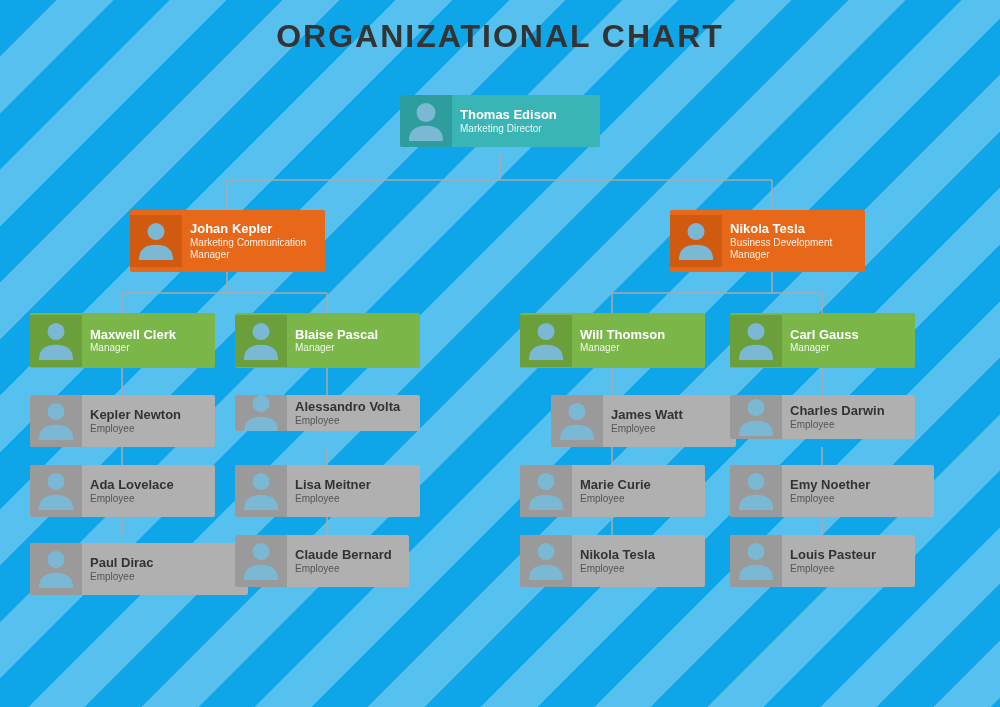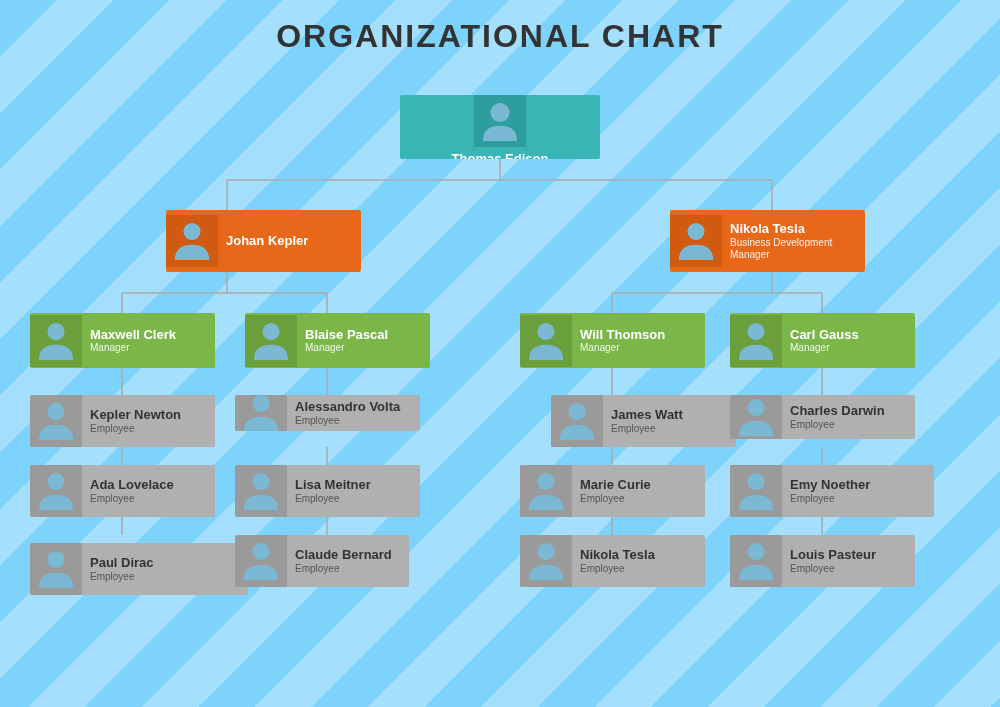--- a/index.html
+++ b/index.html
@@ -21,21 +21,21 @@
         135deg,
         transparent,
         transparent 30px,
         rgba(255,255,255,0.15) 30px,
         rgba(255,255,255,0.15) 60px
       );
       pointer-events: none;
     }
 
     .page {
-      background: #7dd3fc;
+      background: #0ea5e9;
       width: 1000px;
       height: 707px;
       position: relative;
       overflow: hidden;
     }
 
     .page::before {
       content: '';
       position: absolute;
       top: 0; left: 0; right: 0; bottom: 0;
@@ -174,42 +174,43 @@
 
       <line x1="602" y1="303" x2="602" y2="330" stroke="#aaa" stroke-width="1.5"></line>
       <line x1="602" y1="382" x2="602" y2="400" stroke="#aaa" stroke-width="1.5"></line>
       <line x1="602" y1="452" x2="602" y2="470" stroke="#aaa" stroke-width="1.5"></line>
 
       <line x1="812" y1="303" x2="812" y2="330" stroke="#aaa" stroke-width="1.5"></line>
       <line x1="812" y1="382" x2="812" y2="400" stroke="#aaa" stroke-width="1.5"></line>
       <line x1="812" y1="452" x2="812" y2="470" stroke="#aaa" stroke-width="1.5"></line>
     </svg>
 
-    <div class="node node-teal" style="left:390px;top:30px;width:200px;height:64px;flex-direction:column;">
+    <div class="node node-teal" style="left:390px;top:30px;width:200px;height:52px;">
       <div class="node-avatar">
         <svg viewBox="0 0 40 46" xmlns="http://www.w3.org/2000/svg">
           <circle cx="20" cy="14" r="10" class="person-icon"></circle>
           <path d="M2 44 Q2 28 20 28 Q38 28 38 44Z" class="person-icon"></path>
         </svg>
       </div>
       <div class="node-info">
         <div class="node-name">Thomas Edison</div>
         <div class="node-role">Marketing Director</div>
       </div>
     </div>
 
-    <div class="node node-orange" style="left:120px;top:145px;width:195px;height:62px;margin-left:36px;">
+    <div class="node node-orange" style="left:120px;top:145px;width:195px;height:62px;">
       <div class="node-avatar">
         <svg viewBox="0 0 40 46" xmlns="http://www.w3.org/2000/svg">
           <circle cx="20" cy="13" r="9" class="person-icon"></circle>
           <path d="M2 43 Q2 27 20 27 Q38 27 38 43Z" class="person-icon"></path>
         </svg>
       </div>
       <div class="node-info">
         <div class="node-name">Johan Kepler</div>
+        <div class="node-role">Marketing Communication Manager</div>
       </div>
     </div>
 
     <div class="node node-orange" style="left:660px;top:145px;width:195px;height:62px;">
       <div class="node-avatar">
         <svg viewBox="0 0 40 46" xmlns="http://www.w3.org/2000/svg">
           <circle cx="20" cy="13" r="9" class="person-icon"></circle>
           <path d="M2 43 Q2 27 20 27 Q38 27 38 43Z" class="person-icon"></path>
         </svg>
       </div>
@@ -225,21 +226,21 @@
           <circle cx="20" cy="13" r="9" class="person-icon"></circle>
           <path d="M2 43 Q2 27 20 27 Q38 27 38 43Z" class="person-icon"></path>
         </svg>
       </div>
       <div class="node-info">
         <div class="node-name">Maxwell Clerk</div>
         <div class="node-role">Manager</div>
       </div>
     </div>
 
-    <div class="node node-green" style="left:225px;top:248px;width:185px;height:55px;margin-left:10px;">
+    <div class="node node-green" style="left:225px;top:248px;width:185px;height:55px;">
       <div class="node-avatar">
         <svg viewBox="0 0 40 46" xmlns="http://www.w3.org/2000/svg">
           <circle cx="20" cy="13" r="9" class="person-icon"></circle>
           <path d="M2 43 Q2 27 20 27 Q38 27 38 43Z" class="person-icon"></path>
         </svg>
       </div>
       <div class="node-info">
         <div class="node-name">Blaise Pascal</div>
         <div class="node-role">Manager</div>
       </div>

